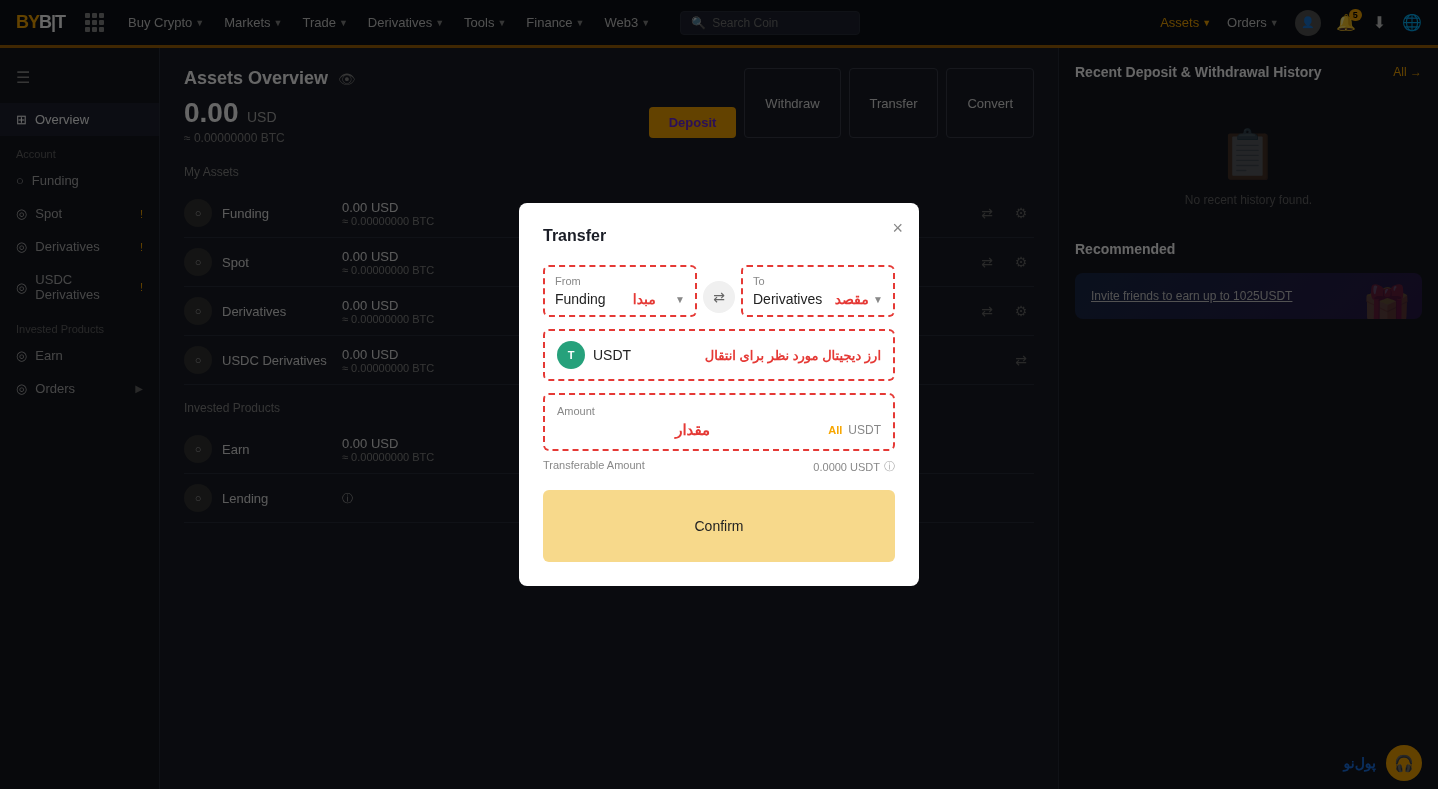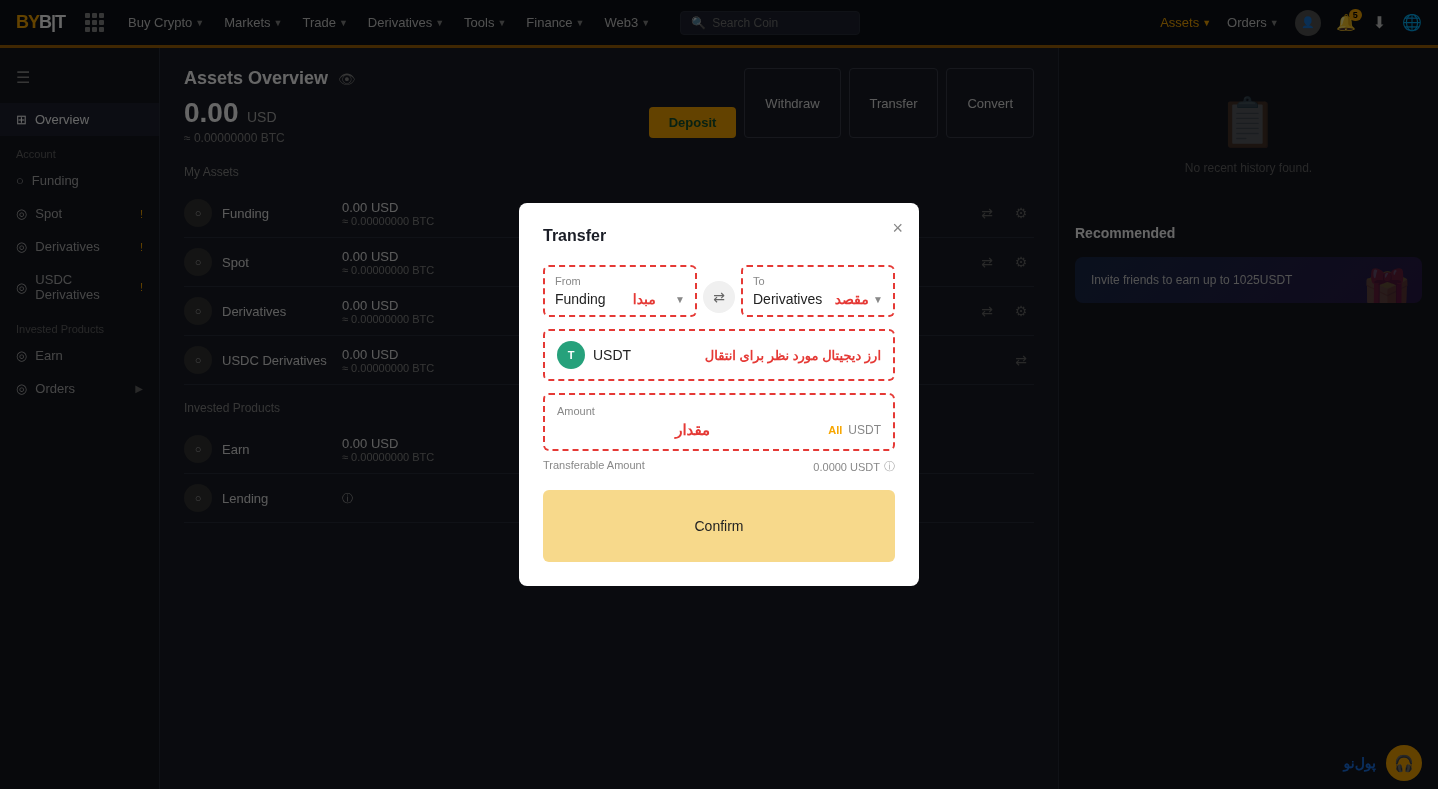--- a/index.html
+++ b/index.html
@@ -37,21 +37,21 @@
 
     
     .content { flex: 1; overflow-y: auto; padding: 20px 24px; background: #1a1d26; }
     .page-header { display: flex; align-items: center; gap: 10px; margin-bottom: 8px; }
     .page-title { font-size: 18px; font-weight: 600; color: #fff; }
     .eye-icon { color: #888; font-size: 14px; cursor: pointer; }
     .balance { font-size: 28px; font-weight: 700; color: #fff; }
     .balance-unit { font-size: 14px; color: #aaa; font-weight: 400; margin-left: 4px; }
     .balance-btc { font-size: 12px; color: #888; margin-top: 2px; }
     .action-buttons { display: flex; gap: 8px; margin-left: auto; }
-    .btn-deposit { background: #f7a600; color: #14532d; border: none; border-radius: 4px; padding: 8px 20px; font-size: 13px; font-weight: 600; cursor: pointer; margin-top: 39px; }
+    .btn-deposit { background: #f7a600; color: #6d28d9; border: none; border-radius: 4px; padding: 8px 20px; font-size: 13px; font-weight: 600; cursor: pointer; margin-top: 39px; }
     .btn-secondary { background: transparent; color: #e0e0e0; border: 1px solid #3a3d4a; border-radius: 4px; padding: 8px 20px; font-size: 13px; cursor: pointer; }
     .header-row { display: flex; align-items: flex-start; margin-bottom: 20px; }
 
     
     .section-label { font-size: 12px; color: #888; margin-bottom: 10px; }
     .asset-row { display: flex; align-items: center; padding: 10px 0; border-bottom: 1px solid #2a2d3a; }
     .asset-icon { width: 28px; height: 28px; border-radius: 50%; background: #333; display: flex; align-items: center; justify-content: center; font-size: 11px; margin-right: 10px; color: #aaa; }
     .asset-name { font-size: 13px; color: #e0e0e0; min-width: 120px; }
     .asset-value { font-size: 13px; color: #e0e0e0; }
     .asset-btc { font-size: 11px; color: #888; }
@@ -60,24 +60,24 @@
     .invested-section { margin-top: 16px; }
 
     
     .right-panel { width: 380px; background: #141720; border-left: 1px solid #2a2d3a; padding: 16px; flex-shrink: 0; }
     .panel-header { display: flex; align-items: center; justify-content: space-between; margin-bottom: 16px; }
     .panel-title { font-size: 14px; font-weight: 600; color: #fff; }
     .panel-all { color: #f7a600; font-size: 12px; cursor: pointer; }
     .empty-state { display: flex; flex-direction: column; align-items: center; justify-content: center; padding: 30px 0; color: #666; }
     .empty-icon { font-size: 48px; margin-bottom: 10px; opacity: 0.3; }
     .empty-text { font-size: 12px; color: #666; }
-    .recommended-section { margin-top: 20px; }
+    .recommended-section { margin-top: 4px; }
     .recommended-card { background: linear-gradient(135deg, #1a2a4a, #2a1a4a); border-radius: 8px; padding: 16px; overflow: hidden; position: relative; }
     .rec-title { font-size: 15px; font-weight: 700; color: #fff; margin-bottom: 4px; }
-    .rec-subtitle { font-size: 12px; color: #ccc; }
+    .rec-subtitle { font-size: 12px; color: #ccc; text-decoration: underline; }
     .rec-graphic { position: absolute; right: 10px; top: 10px; font-size: 40px; opacity: 0.3; }
 
     
     .overlay { position: fixed; top: 0; left: 0; width: 100%; height: 100%; background: rgba(0,0,0,0.6); display: flex; align-items: center; justify-content: center; z-index: 100; }
 
     
     .modal { background: #fff; border-radius: 8px; width: 400px; padding: 24px; position: relative; }
     .modal-title { font-size: 16px; font-weight: 600; color: #1a1d26; margin-bottom: 20px; }
     .modal-close { position: absolute; top: 16px; right: 16px; color: #888; font-size: 18px; cursor: pointer; line-height: 1; }
 
@@ -282,20 +282,24 @@
       </div>
       <div class="asset-row">
         <div class="asset-icon">○</div>
         <span class="asset-name">Lending</span>
         <span class="info-icon">ⓘ</span>
       </div>
     </div>
   </main>
 
   <aside class="right-panel">
+    <div class="panel-header">
+      <span class="panel-title">Recent Deposit &amp; Withdrawal History</span>
+      <span class="panel-all">All →</span>
+    </div>
     <div class="empty-state">
       <div class="empty-icon">📋</div>
       <div class="empty-text">No recent history found.</div>
     </div>
     <div class="recommended-section">
       <div class="panel-header">
         <span class="panel-title">Recommended</span>
       </div>
       <div class="recommended-card">
         <div class="rec-subtitle">Invite friends to earn up to 1025USDT</div>

